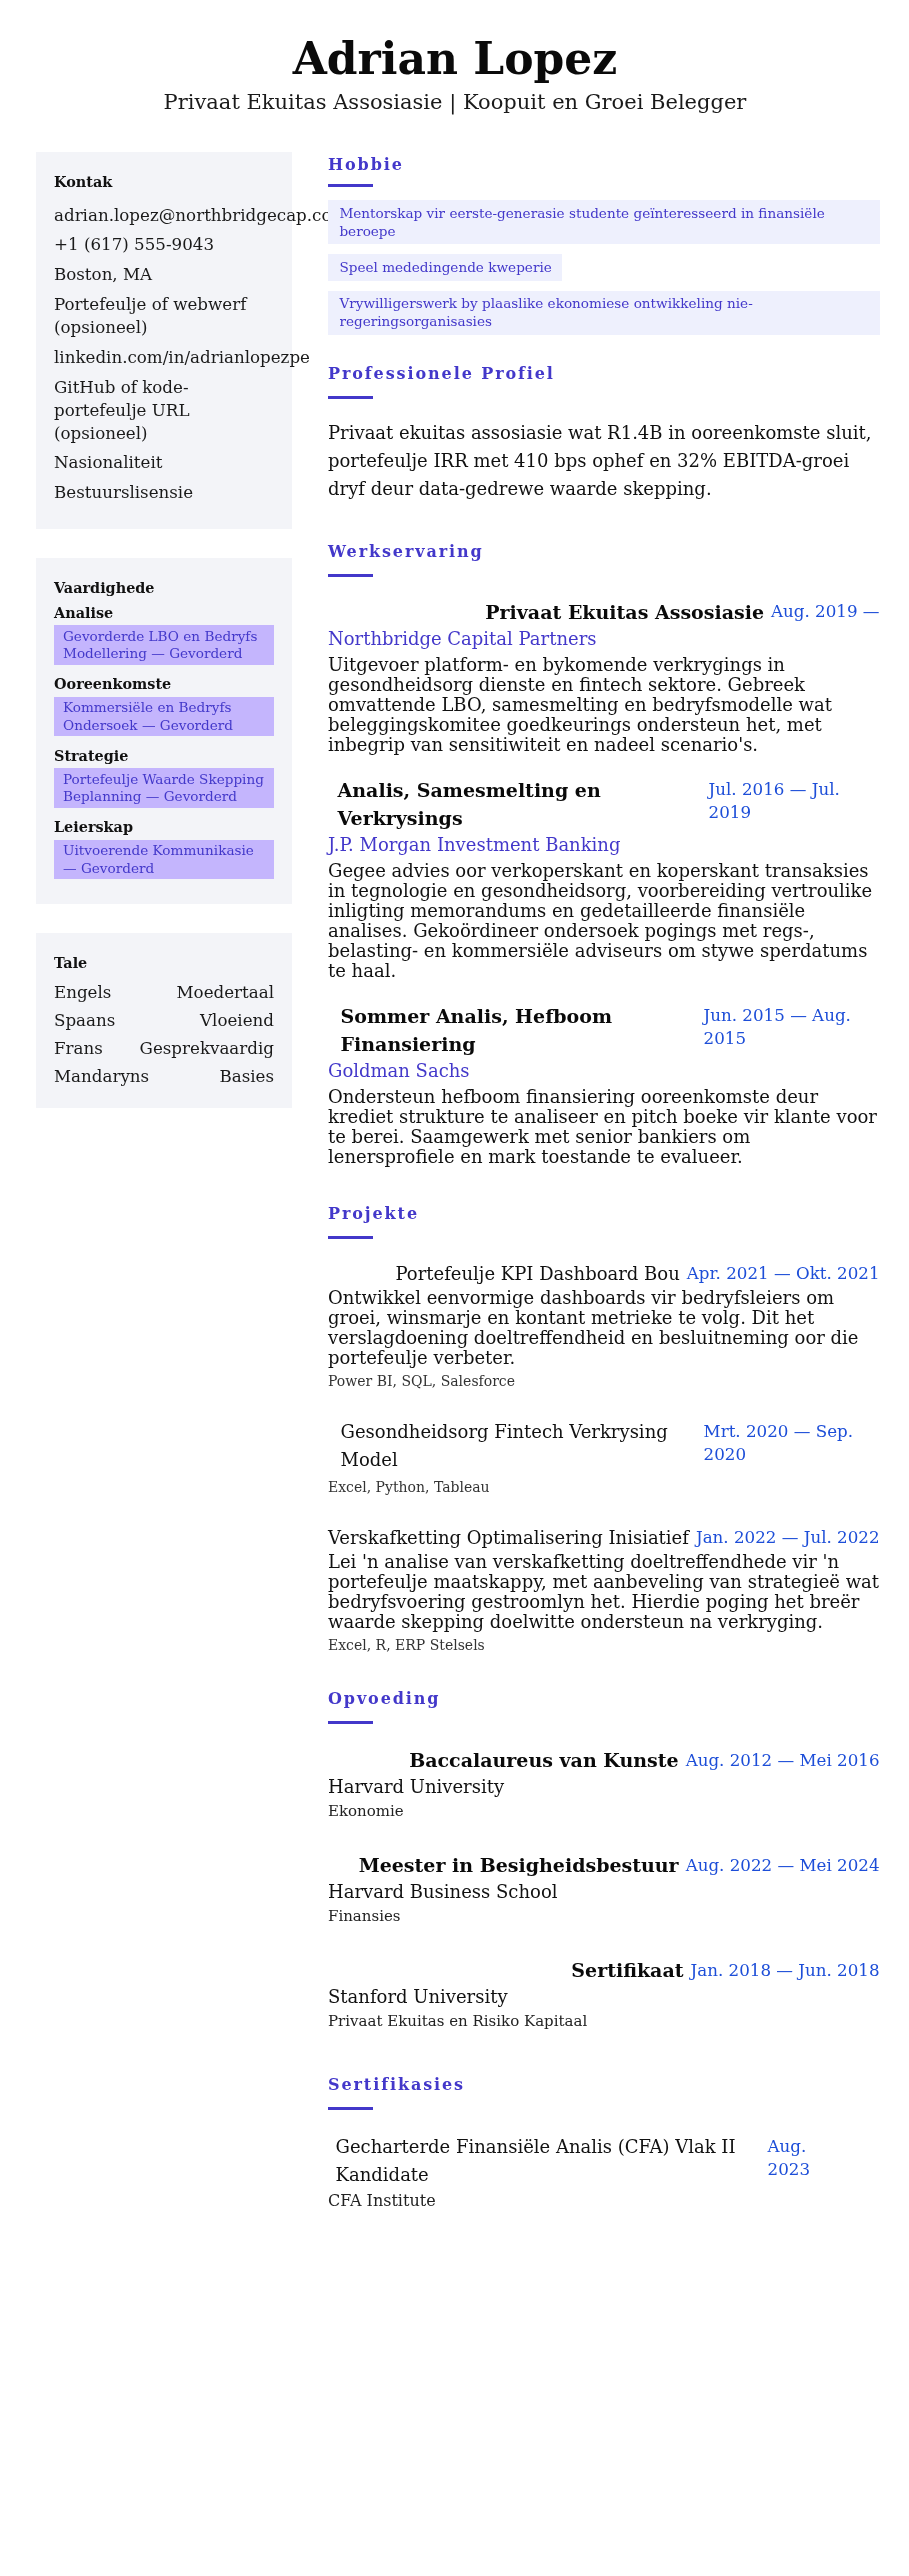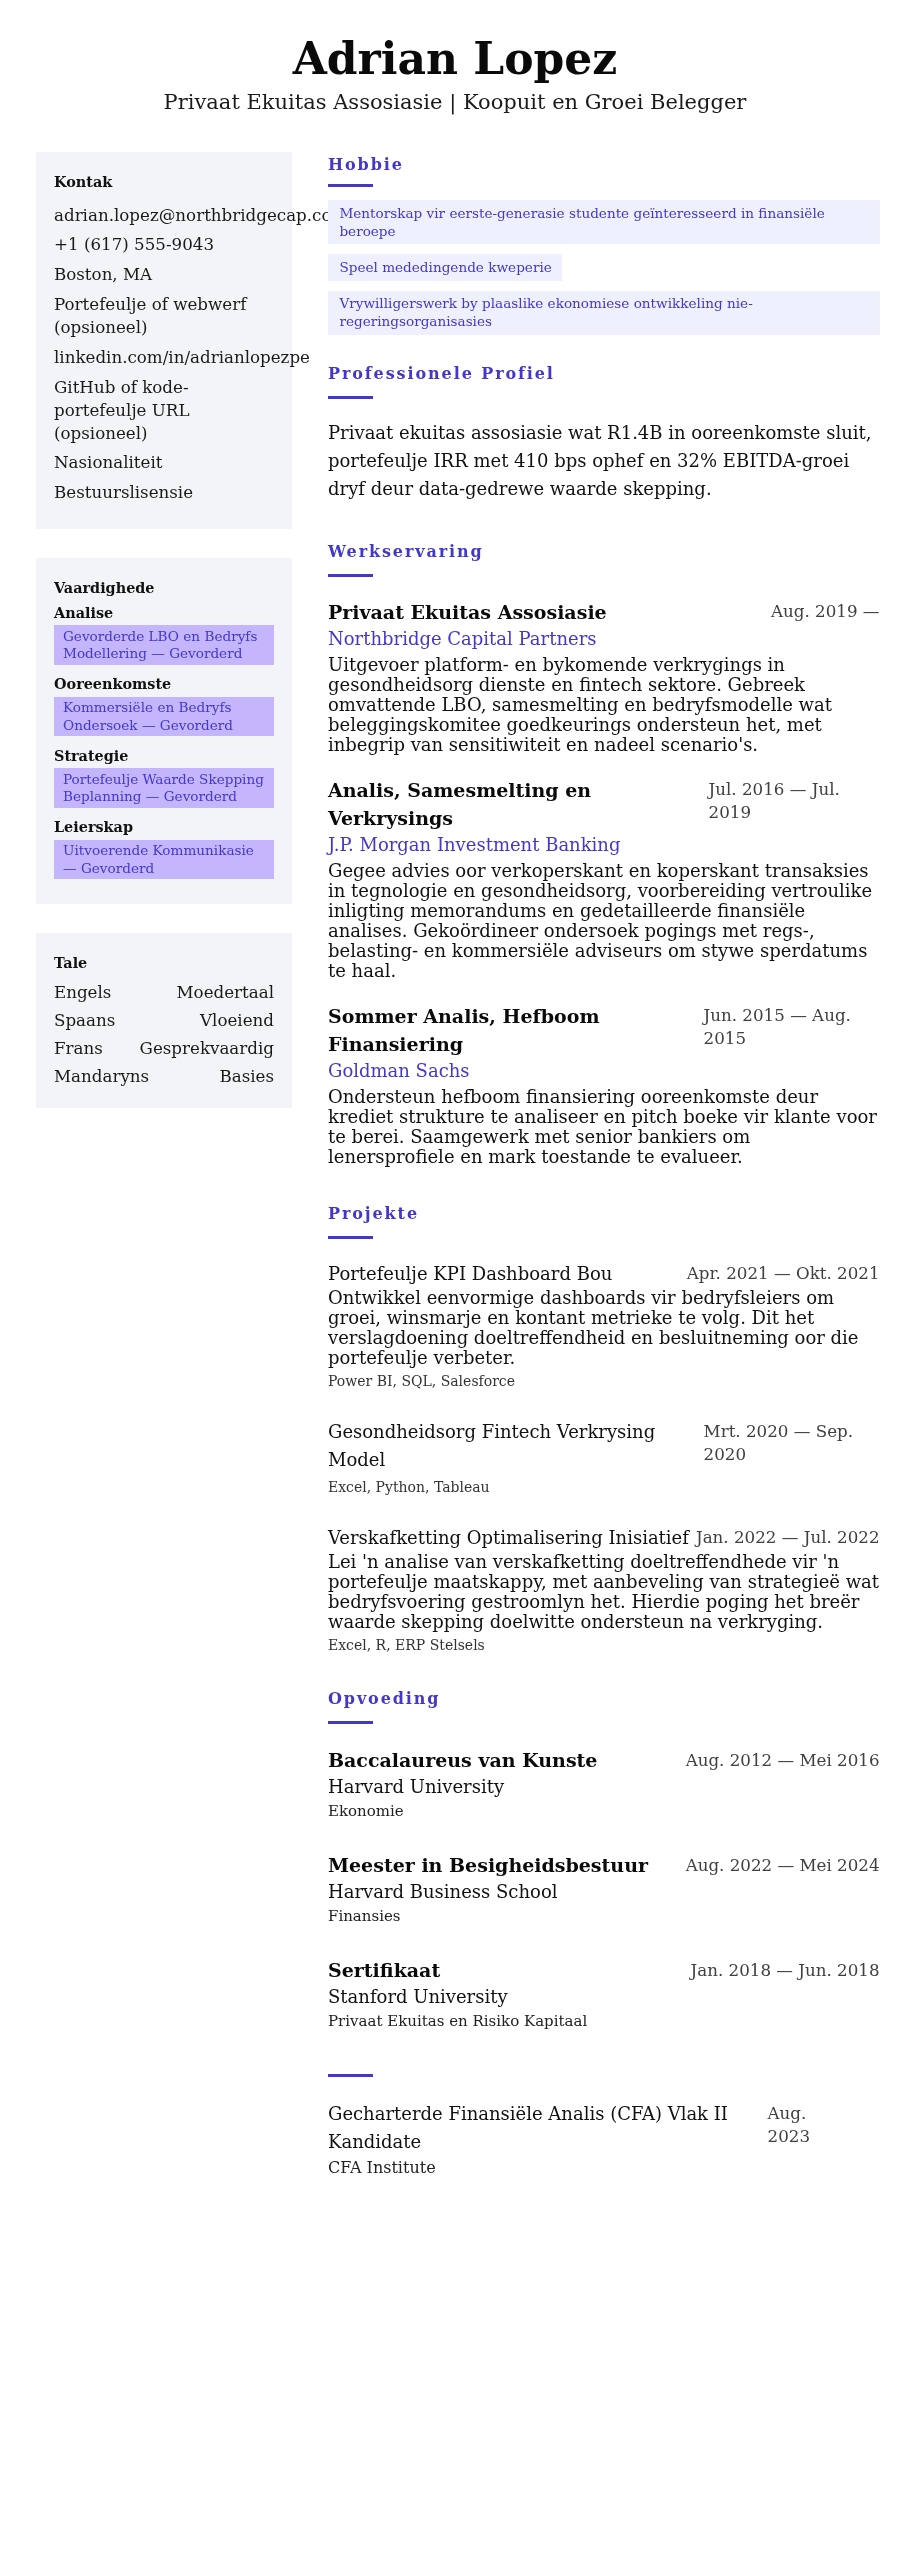--- a/index.html
+++ b/index.html
@@ -30,23 +30,23 @@
   .section { margin-bottom: 30px; position: relative; z-index: 1; }
   .sec-title { font-size: 16px; font-weight: bold; color: #4338ca; letter-spacing: 1.9px; line-height: 21px; }
   .sec-rule { width: 45px; height: 3px; background: #4338ca; margin: 13.6px 0 20px 0; }
 
   .hobby { display: inline-block; background: #eef0fd; color: #4338ca; font-size: 13.6px; line-height: 18px; padding: 3.8px 10.6px 4.5px 11.4px; margin-bottom: 10px; }
   .hobby.full { display: block; }
 
   .profile { font-size: 18px; line-height: 28px; color: #111; }
 
   .job { margin-bottom: 21px; }
-  .row { display: flex; justify-content: space-between; align-items: flex-start; gap: 7px; }
+  .row { display: flex; justify-content: flex-end; align-items: flex-start; gap: 7px; }
   .job-title { font-size: 19px; font-weight: bold; line-height: 28px; color: #0a0a0a; }
-  .job-date { font-size: 16.7px; line-height: 23px; color: #404040; text-align: left; white-space: normal; padding-top: 1.5px; }
+  .job-date { font-size: 16.7px; line-height: 23px; color: #1d4ed8; text-align: left; white-space: normal; padding-top: 1.5px; }
   .company { font-size: 18px; line-height: 26px; color: #4338ca; }
   .desc { font-size: 18px; line-height: 20px; color: #111; margin-top: 3px; }
 
   .proj { margin-bottom: 27px; }
   .proj-title { font-size: 18px; line-height: 28px; color: #111; }
   .proj-tools { font-size: 14px; line-height: 20px; color: #333; margin-top: 3px; }
 
   .edu { margin-bottom: 29px; }
   .edu-degree { font-size: 19px; font-weight: bold; line-height: 26px; color: #0a0a0a; }
   .edu-school { font-size: 18px; line-height: 27px; color: #111; }
@@ -216,20 +216,21 @@
         <div class="row">
           <div class="edu-degree">Sertifikaat</div>
           <div class="job-date">Jan. 2018 — Jun. 2018</div>
         </div>
         <div class="edu-school">Stanford University</div>
         <div class="edu-field">Privaat Ekuitas en Risiko Kapitaal</div>
       </div>
     </section>
 
     <section class="section" style="margin-top:41px;">
+      <h2 class="sec-title">Sertifikasies</h2>
       <div class="sec-rule" style="margin:12px 0 23px 0;"></div>
       <div class="edu">
         <div class="row">
           <div class="cert-name" style="width:425px;">Gecharterde Finansiële Analis (CFA) Vlak II Kandidate</div>
           <div class="job-date" style="width:76px; margin-right:36px;">Aug. 2023</div>
         </div>
         <div class="cert-issuer">CFA Institute</div>
       </div>
     </section>
 

